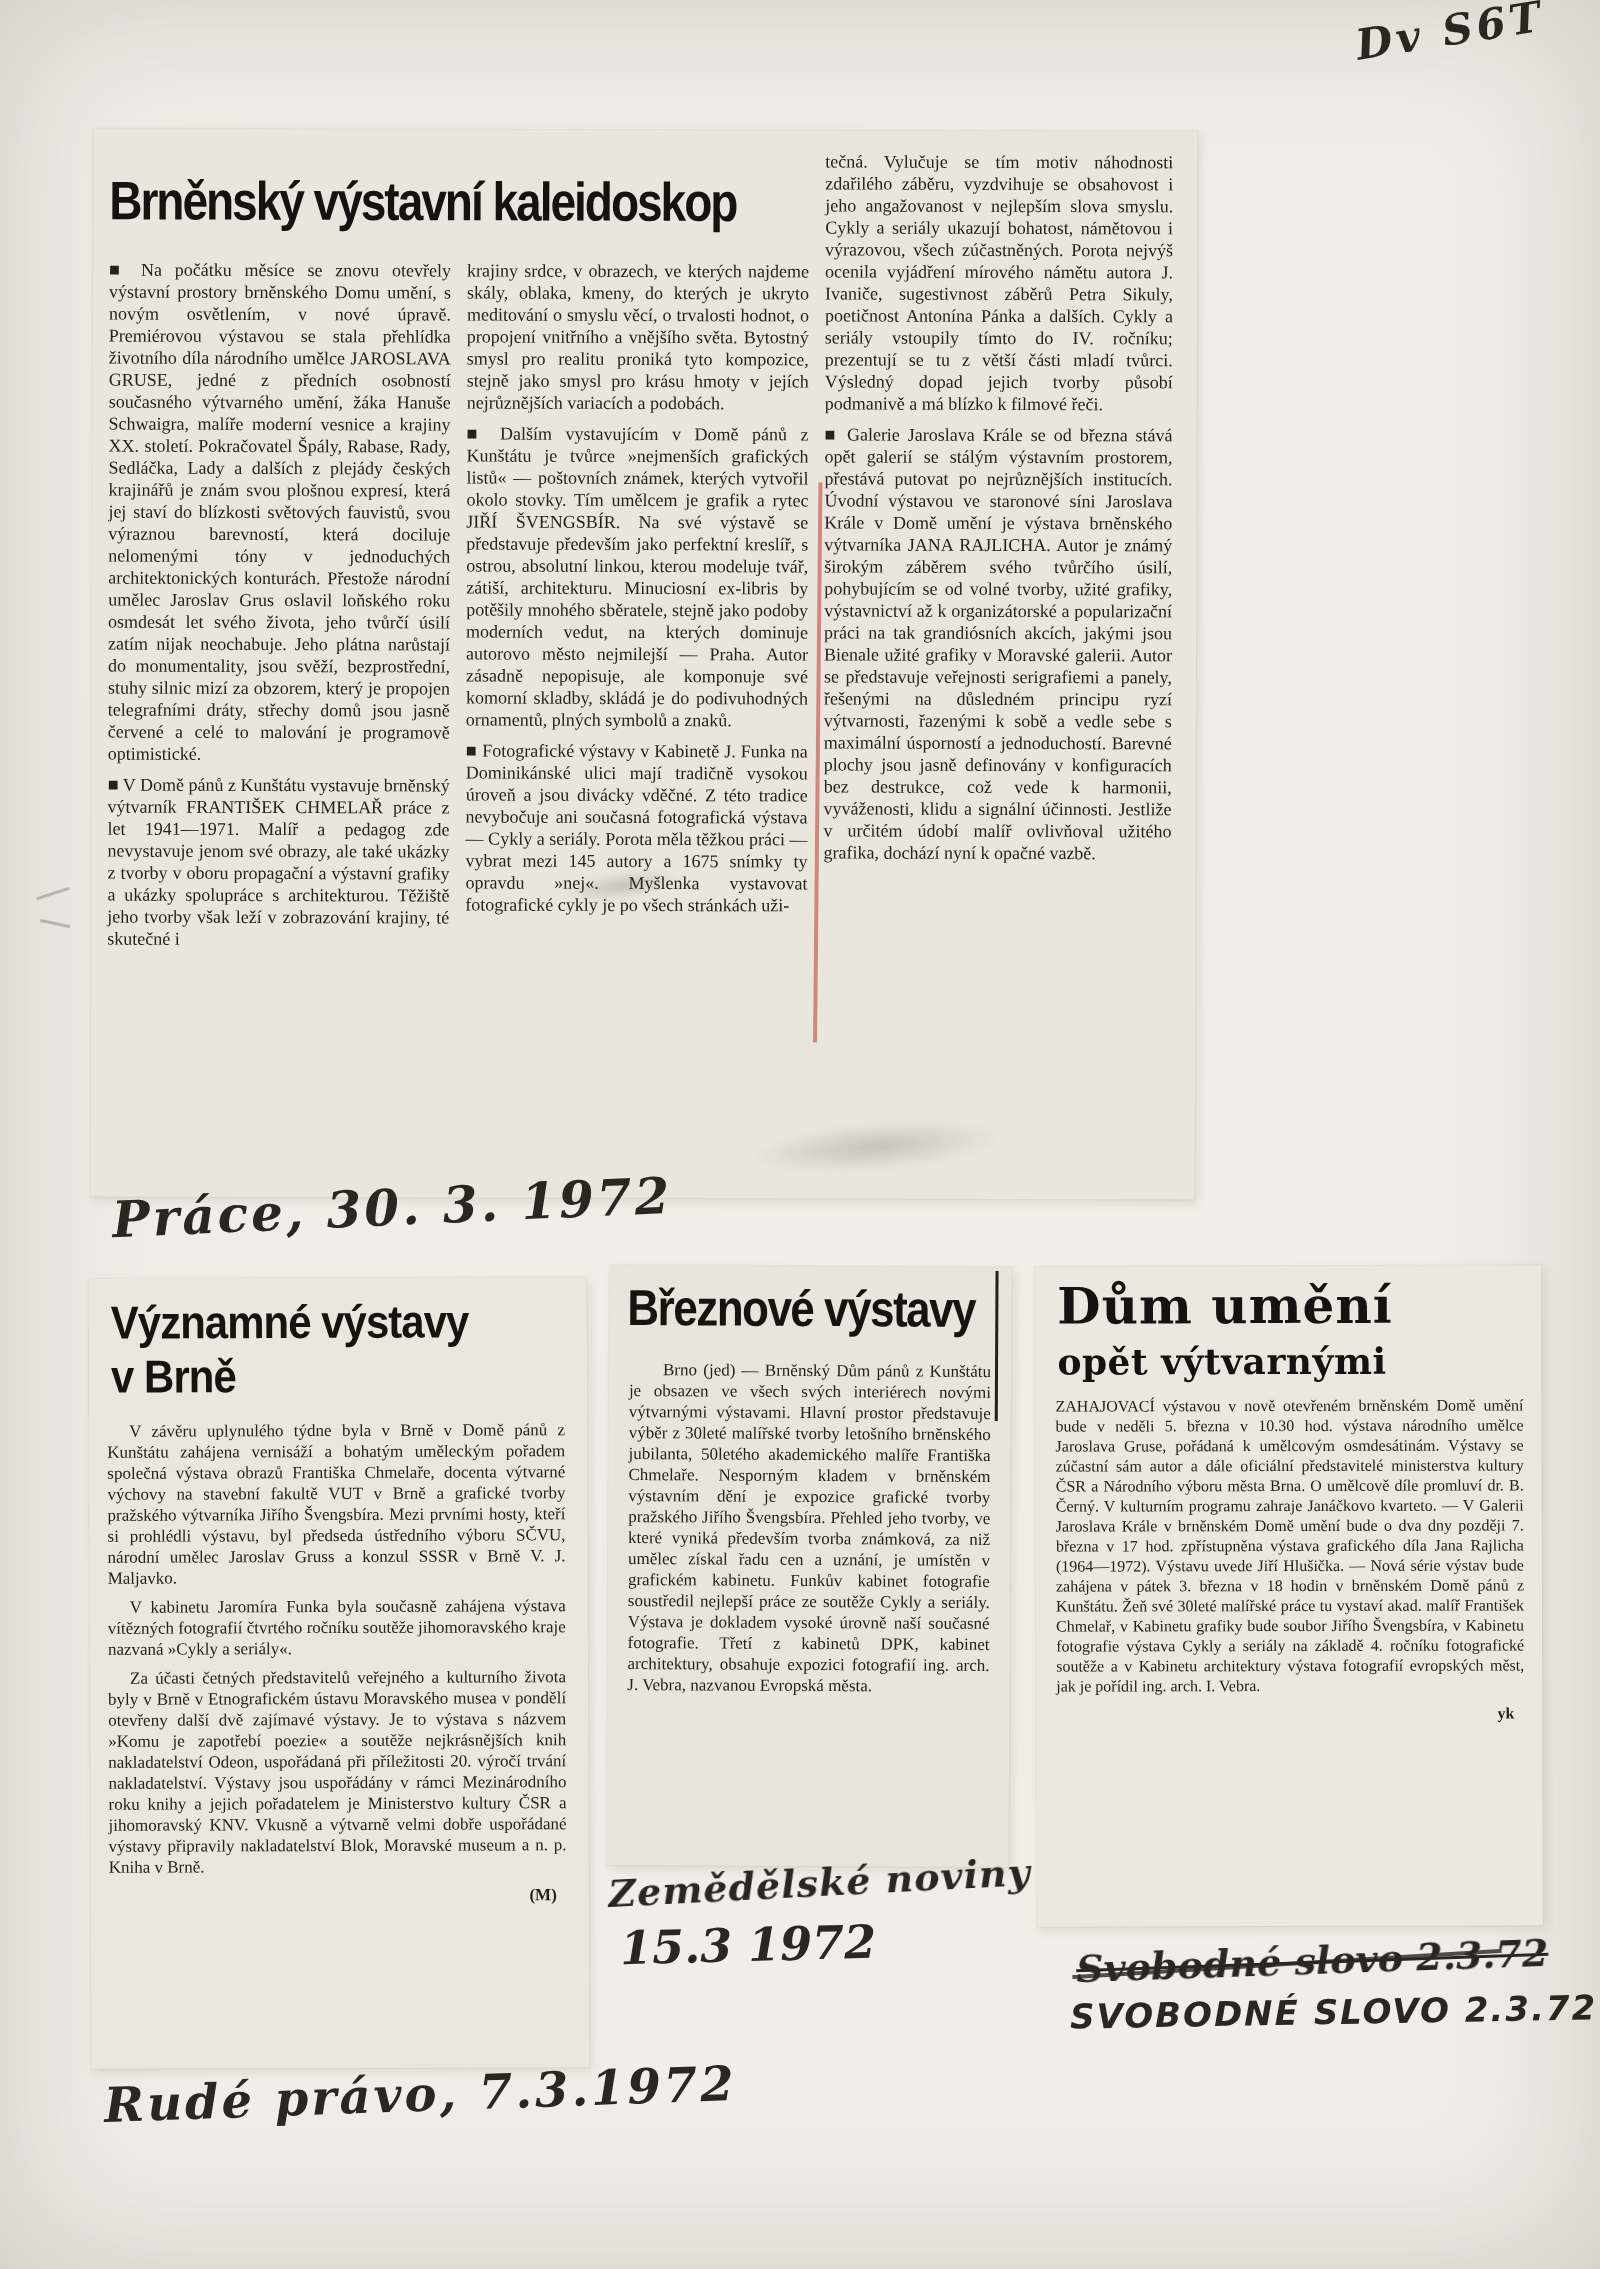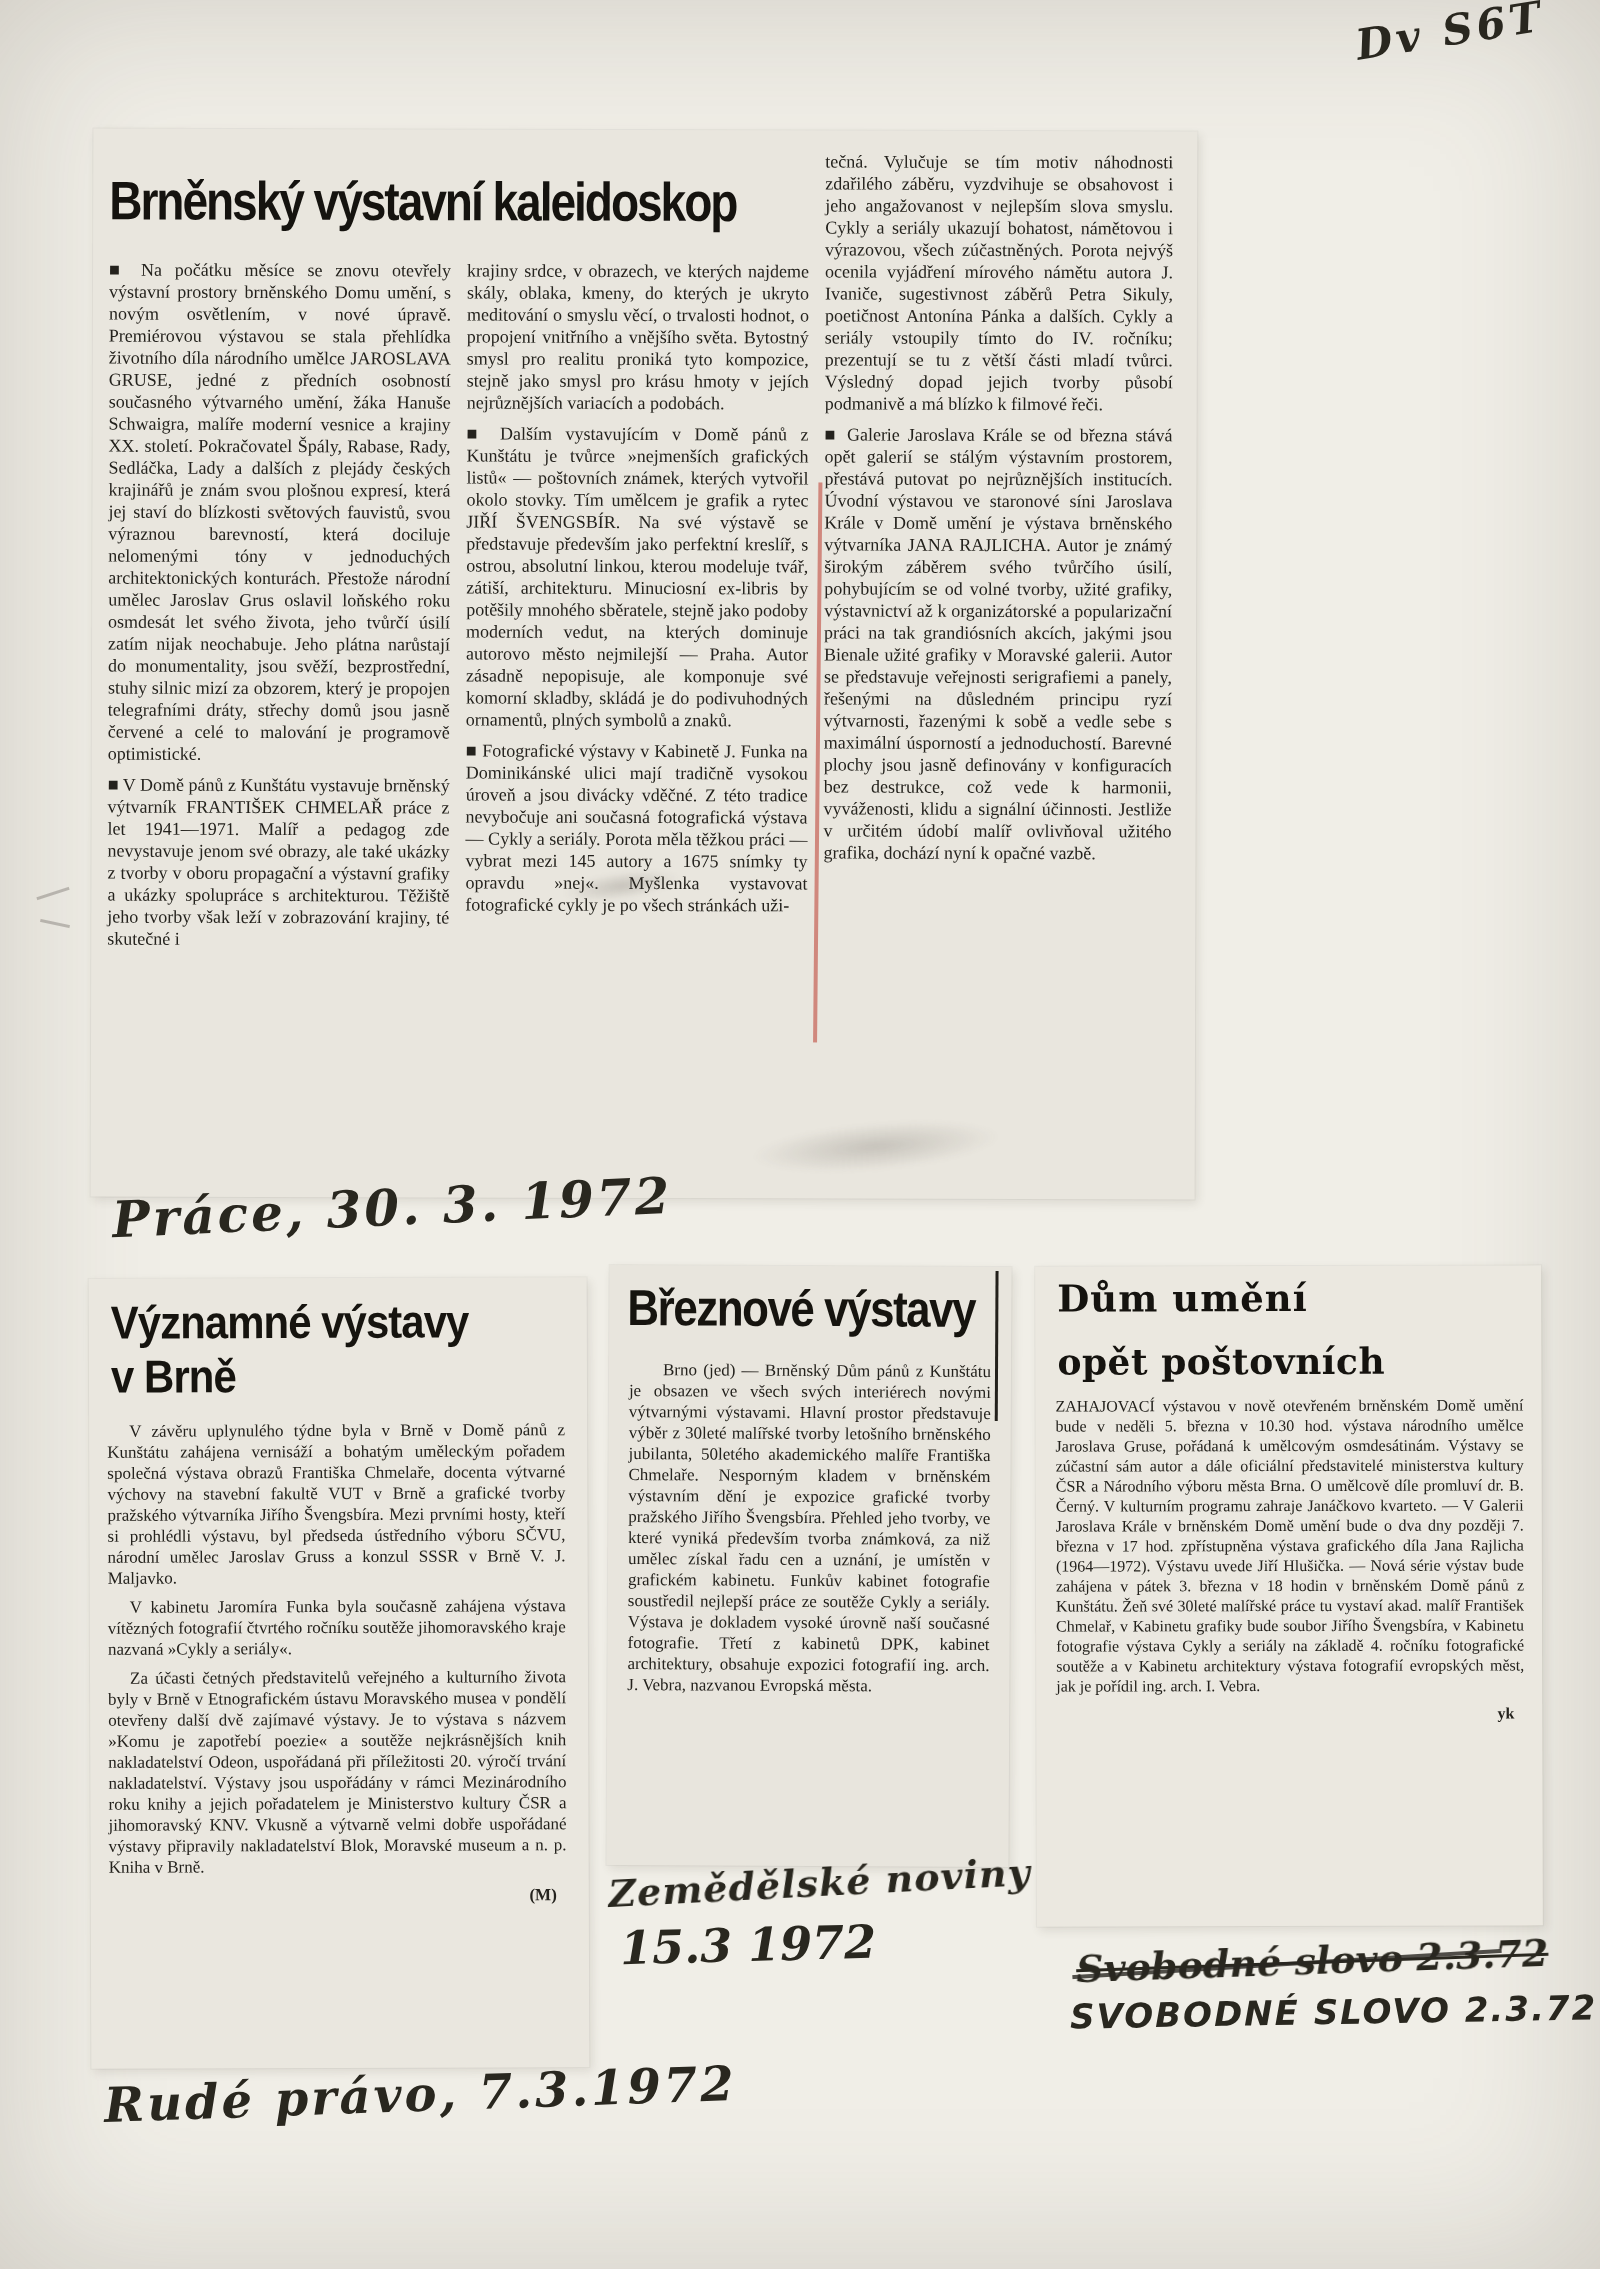--- a/index.html
+++ b/index.html
@@ -61,21 +61,21 @@
   .mid-clip{left:608px;top:1266px;width:402px;height:600px;transform:rotate(.3deg);background:#e8e5dd;}
   .mid-headline{position:absolute;left:18px;top:14px;
     font-family:"Liberation Sans",sans-serif;font-weight:700;font-size:44px;
     letter-spacing:-1.5px;color:#16140f;transform:scaleY(1.15);transform-origin:left top;white-space:nowrap;}
   .mid-rule{position:absolute;left:386px;top:4px;width:3px;height:150px;background:#23201b;}
   .mid-body{left:20px;top:94px;width:362px;}
   .mid-body p{text-indent:34px;}
   
   .right-clip{left:1036px;top:1266px;width:506px;height:660px;transform:rotate(-.15deg);background:#ebe8e0;}
   .right-h1{position:absolute;left:22px;top:10px;font-family:"DejaVu Serif",serif;
-    font-weight:700;font-size:37px;letter-spacing:1px;color:#15130f;}
+    font-weight:700;font-size:50px;letter-spacing:1px;color:#15130f;}
   .right-h2{position:absolute;left:22px;top:74px;font-family:"DejaVu Serif",serif;
     font-weight:700;font-size:36px;letter-spacing:.5px;color:#15130f;}
   .right-body{left:20px;top:130px;width:468px;font-size:16px;line-height:20px;}
   .right-body p{text-indent:0;}
 </style>
 </head>
 <body>
 
 <div class="page">
 
@@ -124,21 +124,21 @@
   <div class="clip mid-clip">
     <div class="mid-headline">Březnové výstavy</div>
     <div class="mid-rule"></div>
     <div class="clip-body mid-body">
         <p>Brno (jed) — Brněnský Dům pánů z Kunštátu je obsazen ve všech svých interiérech novými výtvarnými výstavami. Hlavní prostor představuje výběr z 30leté malířské tvorby letošního brněnského jubilanta, 50letého akademického malíře Františka Chmelaře. Nesporným kladem v brněnském výstavním dění je expozice grafické tvorby pražského Jiřího Švengsbíra. Přehled jeho tvorby, ve které vyniká především tvorba známková, za niž umělec získal řadu cen a uznání, je umístěn v grafickém kabinetu. Funkův kabinet fotografie soustředil nejlepší práce ze soutěže Cykly a seriály. Výstava je dokladem vysoké úrovně naší současné fotografie. Třetí z kabinetů DPK, kabinet architektury, obsahuje expozici fotografií ing. arch. J. Vebra, nazvanou Evropská města.</p>
       </div>
   </div>
 
   <div class="clip right-clip">
     <div class="right-h1">Dům umění</div>
-    <div class="right-h2">opět poštovních</div>
+    <div class="right-h2">opět výtvarnými</div>
     <div class="clip-body right-body">
       <div>
           <p>ZAHAJOVACÍ výstavou v nově otevřeném brněnském Domě umění bude v neděli 5. března v 10.30 hod. výstava národního umělce Jaroslava Gruse, pořádaná k umělcovým osmdesátinám. Výstavy se zúčastní sám autor a dále oficiální představitelé ministerstva kultury ČSR a Národního výboru města Brna. O umělcově díle promluví dr. B. Černý. V kulturním programu zahraje Janáčkovo kvarteto. — V Galerii Jaroslava Krále v brněnském Domě umění bude o dva dny později 7. března v 17 hod. zpřístupněna výstava grafického díla Jana Rajlicha (1964—1972). Výstavu uvede Jiří Hlušička. — Nová série výstav bude zahájena v pátek 3. března v 18 hodin v brněnském Domě pánů z Kunštátu. Žeň své 30leté malířské práce tu vystaví akad. malíř František Chmelař, v Kabinetu grafiky bude soubor Jiřího Švengsbíra, v Kabinetu fotografie výstava Cykly a seriály na základě 4. ročníku fotografické soutěže a v Kabinetu architektury výstava fotografií evropských měst, jak je pořídil ing. arch. I. Vebra.</p>
         </div>
       <div class="sig">yk</div>
     </div>
   </div>
 
   <div class="hand hand-zem1">Zemědělské noviny</div>
   <div class="hand hand-zem2">15.3 1972</div>

